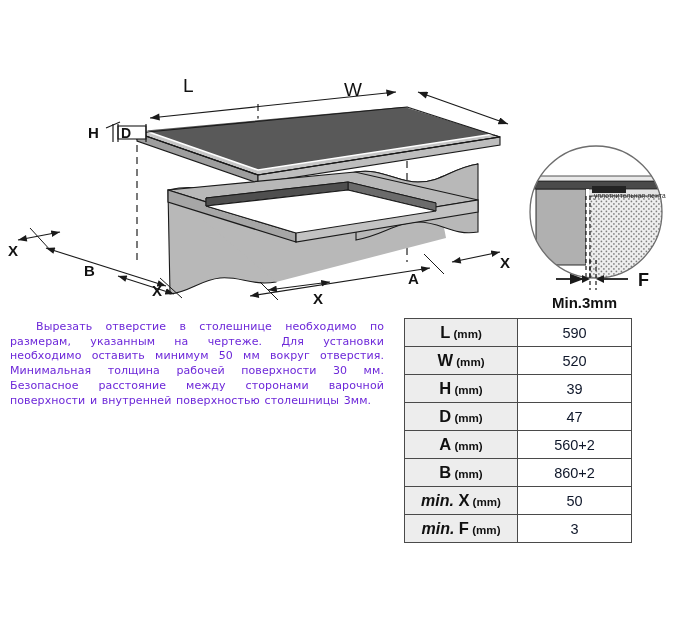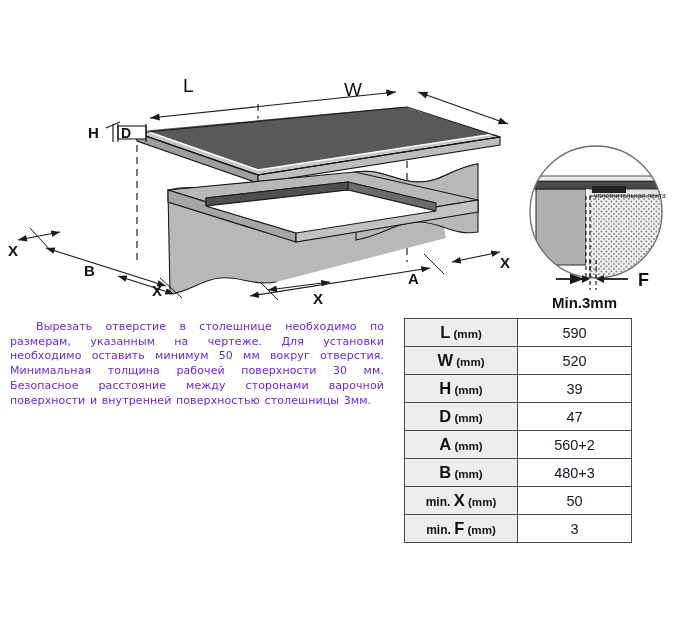--- a/index.html
+++ b/index.html
@@ -83,22 +83,23 @@
     font-size: 14.5px;
     color: #0f172a;
   }
   .sym {
     font-weight: bold;
     font-size: 16.5px;
     color: #111;
   }
   .sym-pre {
     font-weight: bold;
-    font-size: 12px;
+    font-size: 16px;
     color: #111;
+    font-style: italic;
   }
   .unit {
     font-weight: bold;
     font-size: 11.6px;
     color: #111;
   }
 </style>
 </head>
 <body>
 
@@ -277,21 +278,21 @@
           <tr>
             <td class="dim-label"><span class="sym">D</span><span class="unit"> (mm)</span></td>
             <td class="dim-value">47</td>
           </tr>
           <tr>
             <td class="dim-label"><span class="sym">A</span><span class="unit"> (mm)</span></td>
             <td class="dim-value">560+2</td>
           </tr>
           <tr>
             <td class="dim-label"><span class="sym">B</span><span class="unit"> (mm)</span></td>
-            <td class="dim-value">480+3</td>
+            <td class="dim-value">860+2</td>
           </tr>
           <tr>
             <td class="dim-label"><span class="sym-pre">min. </span><span class="sym">X</span><span class="unit"> (mm)</span></td>
             <td class="dim-value">50</td>
           </tr>
           <tr>
             <td class="dim-label"><span class="sym-pre">min. </span><span class="sym">F</span><span class="unit"> (mm)</span></td>
             <td class="dim-value">3</td>
           </tr>
         </tbody>

